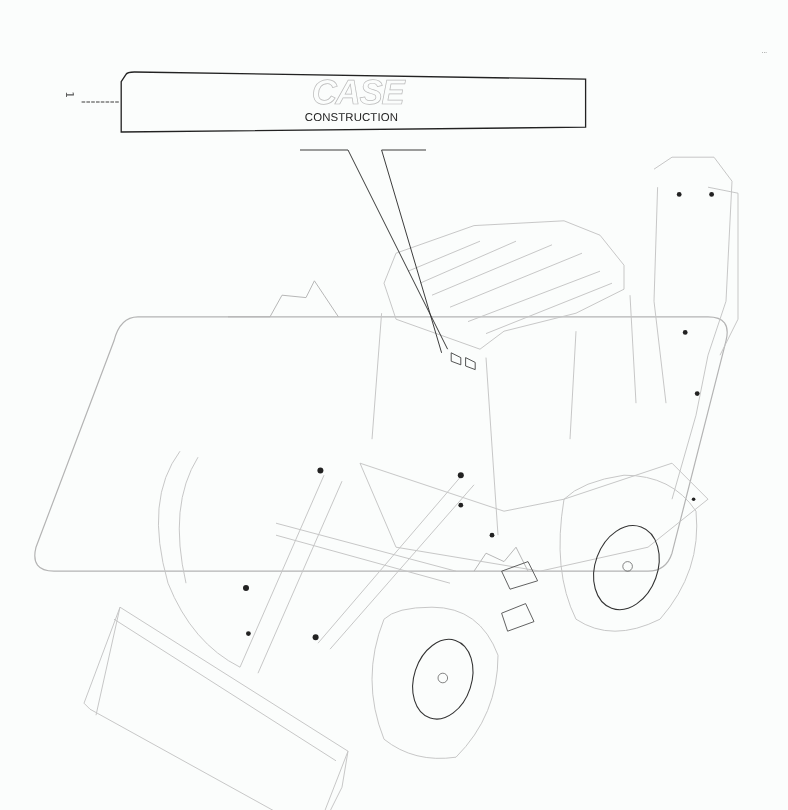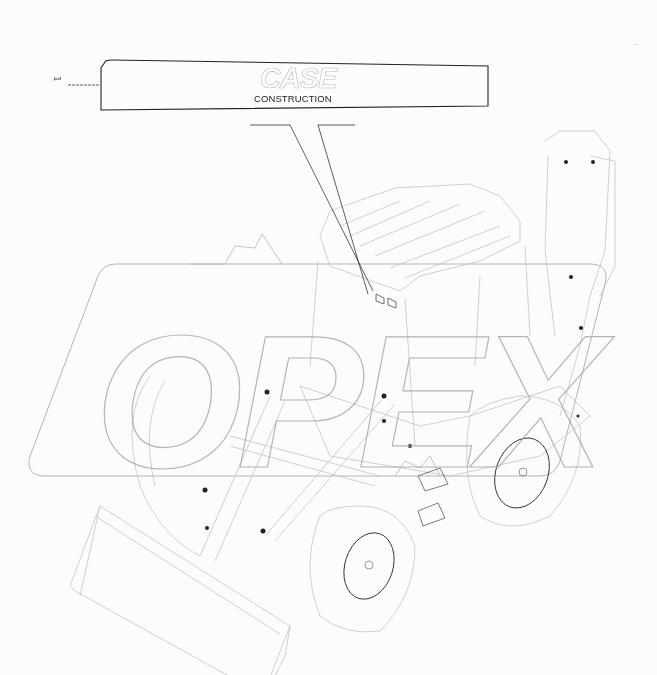--- a/index.html
+++ b/index.html
@@ -101,16 +101,15 @@
     </g>
 
     <path d="M105,26 Q106,24 112,24 L488,30 L488,70 L101,74 L101,32 Z" fill="none" stroke="#222" stroke-width="1.1"></path>
   </svg>
 
   <div class="callout-num">1</div>
 
   <div class="decal-brand">CASE</div>
   <div class="decal-sub">CONSTRUCTION</div>
 
-  <div class="watermark">OPEX</div>
 
   <div class="corner-mark">...</div>
 </div>
 
 </body></html>

